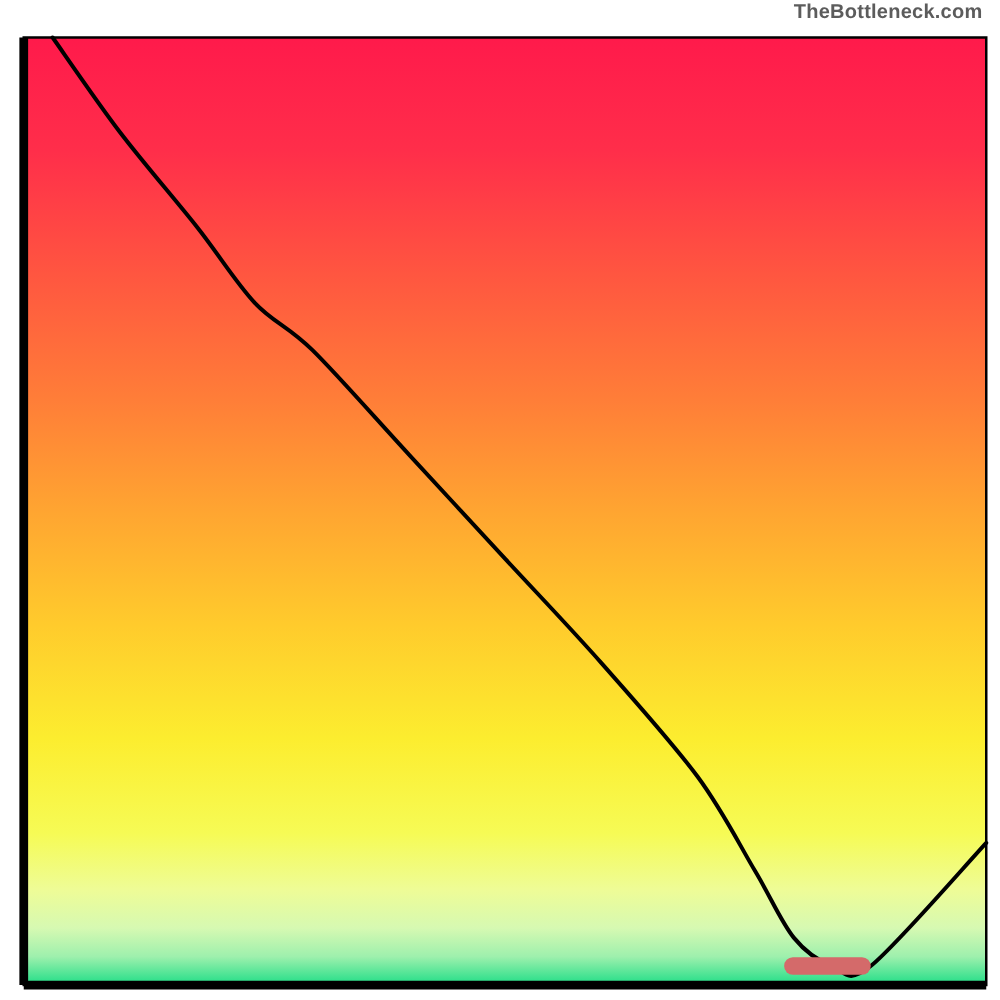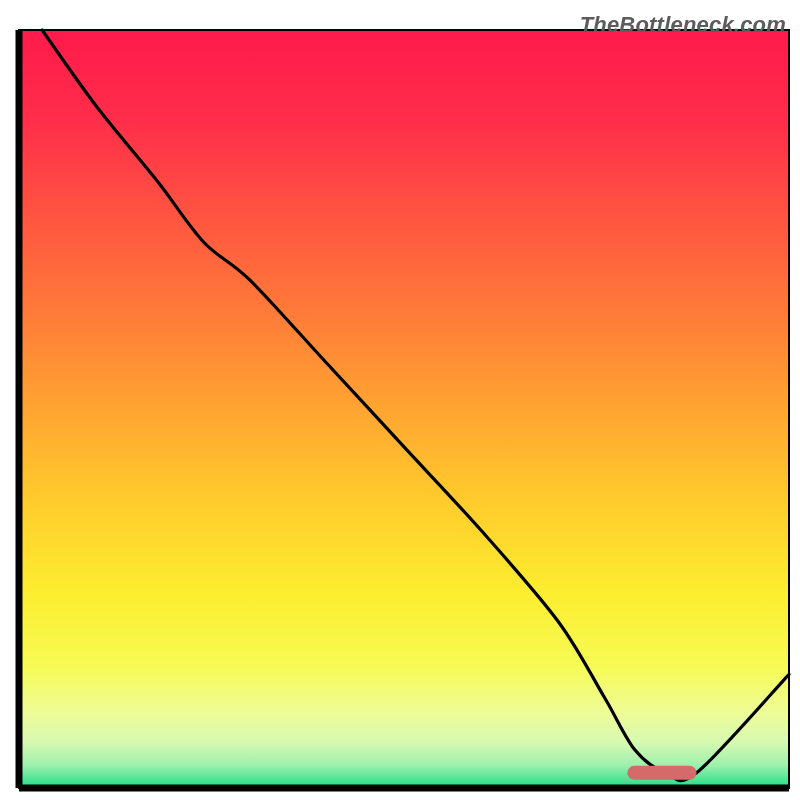--- a/index.html
+++ b/index.html
@@ -11,29 +11,28 @@
     background: #ffffff;
     font-family: Arial, Helvetica, sans-serif;
   }
   .chart-wrapper {
     position: relative;
     width: 800px;
     height: 800px;
   }
   .watermark {
     position: absolute;
-    top: 12px;
+    top: 1px;
     right: 14px;
-    font-size: 22px;
+    font-size: 16px;
     font-weight: 600;
     color: #5c5c5c;
     letter-spacing: 0.2px;
     z-index: 10;
     user-select: none;
-    font-style: italic;
   }
   svg {
     display: block;
   }
 </style>
 </head>
 <body>
 
 <div class="chart-wrapper">
   <div class="watermark">TheBottleneck.com</div>

